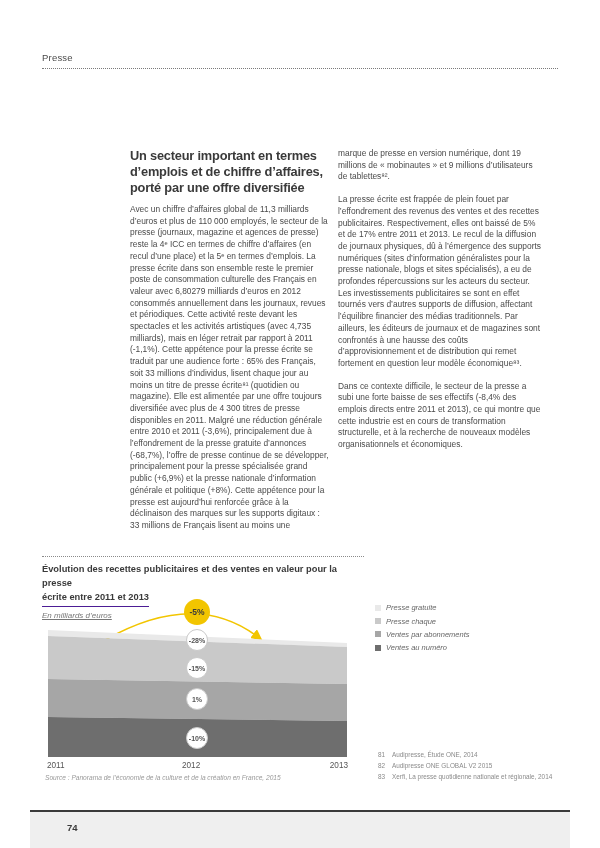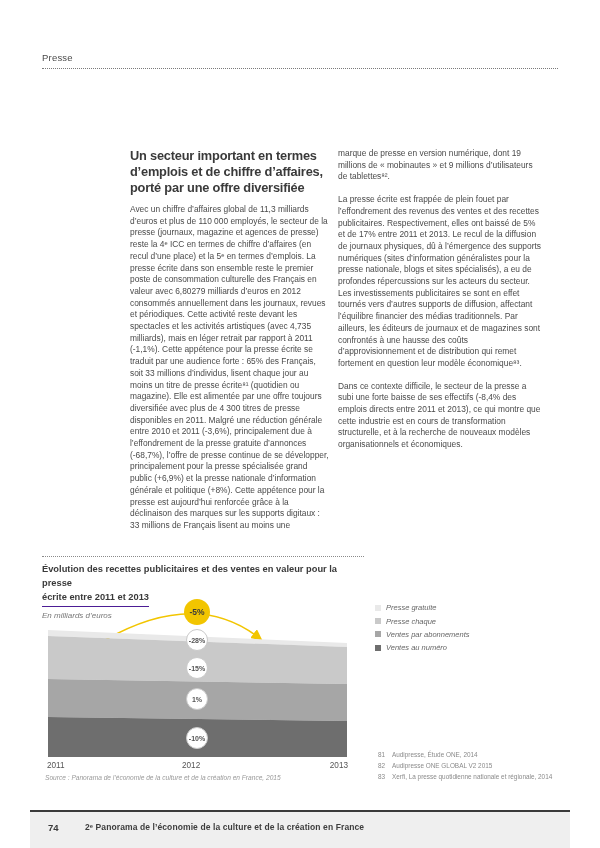--- a/index.html
+++ b/index.html
@@ -20,21 +20,21 @@
     letter-spacing:-.2px; margin-bottom:8px; }
   .col .para { margin-bottom:11px; }
   .col-right h2 { margin-top:14px; }
 
   
   .chart-title-block { position:absolute; left:42px; top:556px; width:322px;
     border-top:1px dotted #8a8a8a; padding-top:5px; }
   .chart-title-block .t { display:block; font-size:9.3px; line-height:14px;
     font-weight:bold; color:#3a3a3a; }
   .chart-title-block .t2 { display:inline-block; border-bottom:1px solid #4c1d95; padding-bottom:2px; }
-  .chart-unit { display:block; margin-top:4px; font-style:italic; font-size:8px; color:#777; font-weight:normal; }
+  .chart-unit { display:block; margin-top:4px; font-style:italic; font-size:8px; color:#777; font-weight:normal;text-decoration:underline; }
 
   .chart-arrow-svg { position:absolute; left:45px; top:595px; width:305px; height:55px; }
   .chart-bands-svg { position:absolute; left:45px; top:625px; width:305px; height:135px; }
 
   .bubble { position:absolute; border-radius:50%; display:flex; align-items:center;
     justify-content:center; font-weight:bold; z-index:3; }
   .bubble.white { width:22px; height:22px; background:#fff; border:1px solid #c9c9c9;
     font-size:7px; color:#555; }
   .bubble.total { left:184px; top:599px; width:26px; height:26px; font-size:8.5px; color:#3a3a3a; }
   .b28 { left:186px; top:629px; }
@@ -57,21 +57,21 @@
   .legend-label { font-size:7.5px; font-style:italic; color:#666; }
 
   
   .footnotes { position:absolute; left:378px; top:749px; font-size:6.4px; color:#8a8a8a; }
   .footnote { display:flex; line-height:11px; }
   .footnote .num { width:14px; flex:none; }
 
   
   .page-footer { position:absolute; left:30px; top:810px; width:540px; height:38px;
     background:#efefef; border-top:2px solid #3a3a3a; }
-  .page-footer .inner { display:flex; align-items:flex-start; padding:10px 0 0 18px; }
+  .page-footer .inner { display:flex; align-items:flex-start; padding:10px 0 0 18px;margin-left:19px; }
   .page-footer .pn { font-size:9.5px; font-weight:bold; color:#3a3a3a; width:37px; }
   .page-footer .ft { font-size:8.5px; font-weight:bold; color:#3d3d3d; letter-spacing:.1px; }
 </style>
 </head>
 <body>
 
 <div class="page">
 
   <div class="page-header">
     <span>Presse</span>
@@ -162,17 +162,16 @@
     </div>
     <div class="footnote">
       <span class="num">83</span>
       <span>Xerfi, La presse quotidienne nationale et régionale, 2014</span>
     </div>
   </div>
 
   <div class="page-footer">
     <div class="inner">
       <span class="pn">74</span>
-      <span class="ft">2ᵉ Panorama de l’économie de la culture et de la création en France</span>
     </div>
   </div>
 
 </div>
 
 </body></html>

